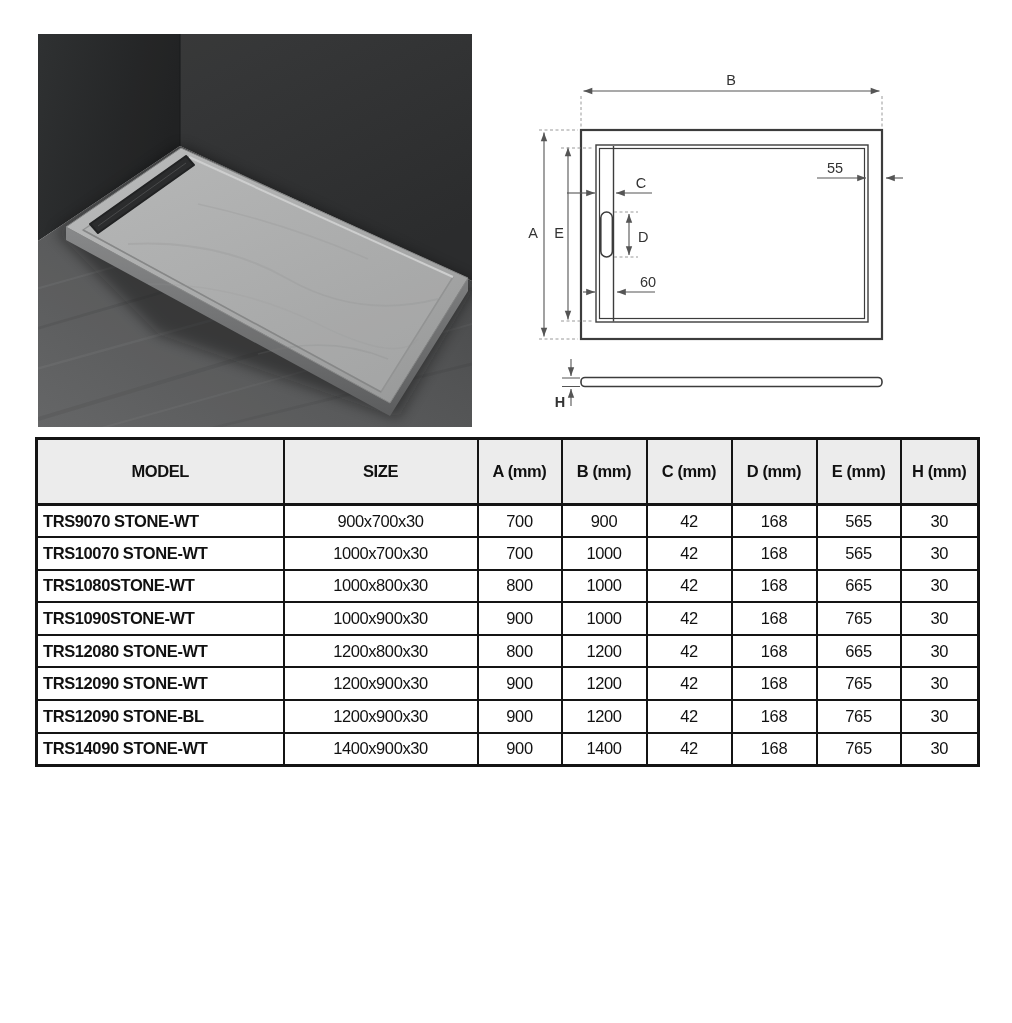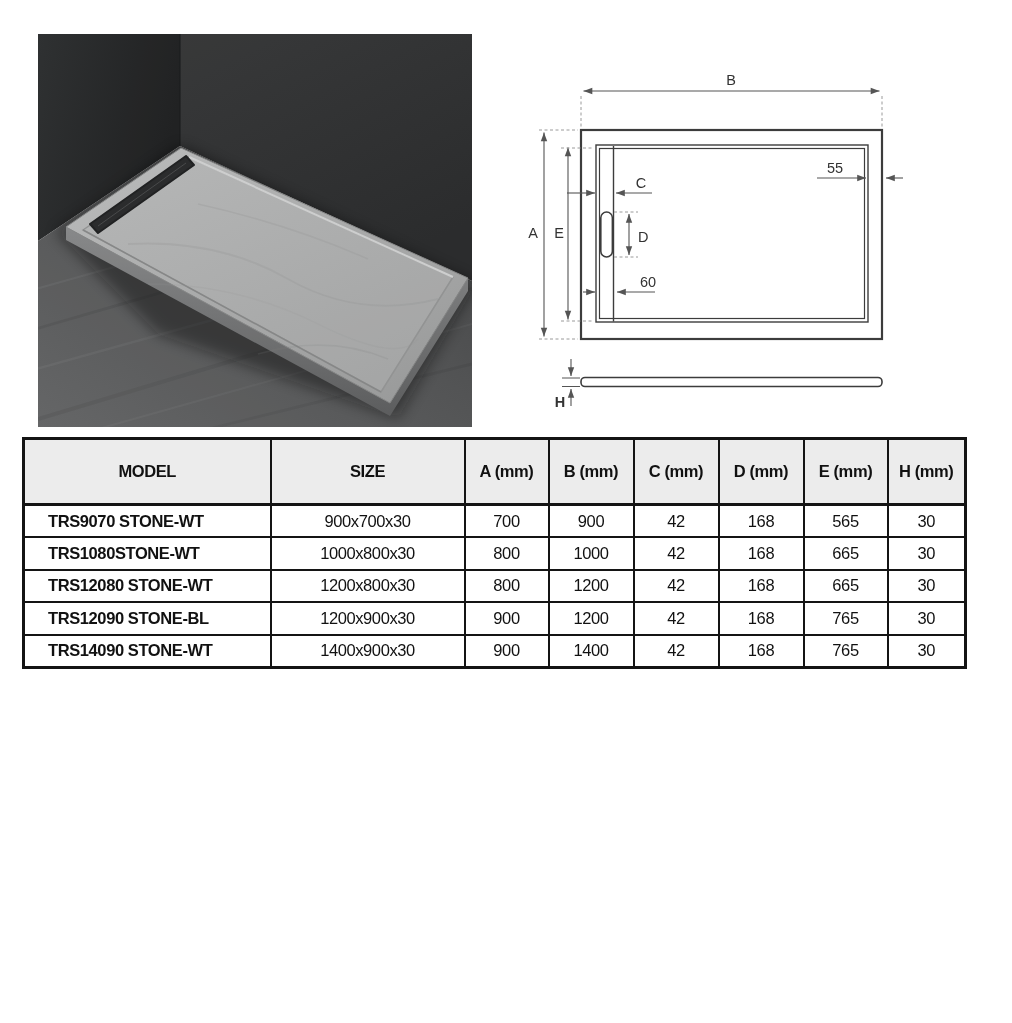--- a/index.html
+++ b/index.html
@@ -25,42 +25,42 @@
   
   .diagram-wrap{
     position:absolute;left:490px;top:28px;width:515px;height:402px;
   }
   .dim-text{
     font-family:"Liberation Sans", sans-serif;
     font-size:14.5px;fill:#333;
   }
   
   table.spec{
-    position:absolute;left:22px;top:437px;width:942px;
+    position:absolute;left:35px;top:437px;width:942px;
     border-collapse:collapse;table-layout:fixed;
     border:3px solid var(--table-border);
     letter-spacing:-0.4px;
   }
   table.spec th, table.spec td{
     border:2px solid var(--table-border);
     vertical-align:middle;
     overflow:hidden;white-space:nowrap;
   }
   table.spec thead th{
     height:66px;
     background:var(--table-header-bg);
     font-weight:700;font-size:16.5px;text-align:center;
     border-bottom:3px solid var(--table-border);
   }
   table.spec tbody td{
     height:32.6px;background:#fff;
     font-size:16.5px;text-align:center;
   }
   table.spec tbody td.c-model{
-    font-weight:700;text-align:left;padding-left:23px;font-size:16.5px;
+    font-weight:700;text-align:left;padding-left:5px;font-size:16.5px;
   }
   col.w-model{width:247px;} col.w-size{width:194px;}
   col.w-a{width:84px;} col.w-b{width:85px;} col.w-c{width:85px;}
   col.w-d{width:85px;} col.w-e{width:84px;} col.w-h{width:78px;}
 </style>
 </head>
 <body>
 
 <div class="photo-wrap">
   <svg width="434" height="393" viewBox="0 0 434 393">
@@ -236,40 +236,70 @@
     <td class="c-model">TRS9070 STONE-WT</td>
     <td class="c-size">900x700x30</td>
     <td>700</td>
     <td>900</td>
     <td>42</td>
     <td>168</td>
     <td>565</td>
     <td>30</td>
   </tr>
       <tr>
+    <td class="c-model">TRS10070 STONE-WT</td>
+    <td class="c-size">1000x700x30</td>
+    <td>700</td>
+    <td>1000</td>
+    <td>42</td>
+    <td>168</td>
+    <td>565</td>
+    <td>30</td>
+  </tr>
+      <tr>
     <td class="c-model">TRS1080STONE-WT</td>
     <td class="c-size">1000x800x30</td>
     <td>800</td>
     <td>1000</td>
     <td>42</td>
     <td>168</td>
     <td>665</td>
     <td>30</td>
   </tr>
       <tr>
+    <td class="c-model">TRS1090STONE-WT</td>
+    <td class="c-size">1000x900x30</td>
+    <td>900</td>
+    <td>1000</td>
+    <td>42</td>
+    <td>168</td>
+    <td>765</td>
+    <td>30</td>
+  </tr>
+      <tr>
     <td class="c-model">TRS12080 STONE-WT</td>
     <td class="c-size">1200x800x30</td>
     <td>800</td>
     <td>1200</td>
     <td>42</td>
     <td>168</td>
     <td>665</td>
     <td>30</td>
   </tr>
       <tr>
+    <td class="c-model">TRS12090 STONE-WT</td>
+    <td class="c-size">1200x900x30</td>
+    <td>900</td>
+    <td>1200</td>
+    <td>42</td>
+    <td>168</td>
+    <td>765</td>
+    <td>30</td>
+  </tr>
+      <tr>
     <td class="c-model">TRS12090 STONE-BL</td>
     <td class="c-size">1200x900x30</td>
     <td>900</td>
     <td>1200</td>
     <td>42</td>
     <td>168</td>
     <td>765</td>
     <td>30</td>
   </tr>
       <tr>

